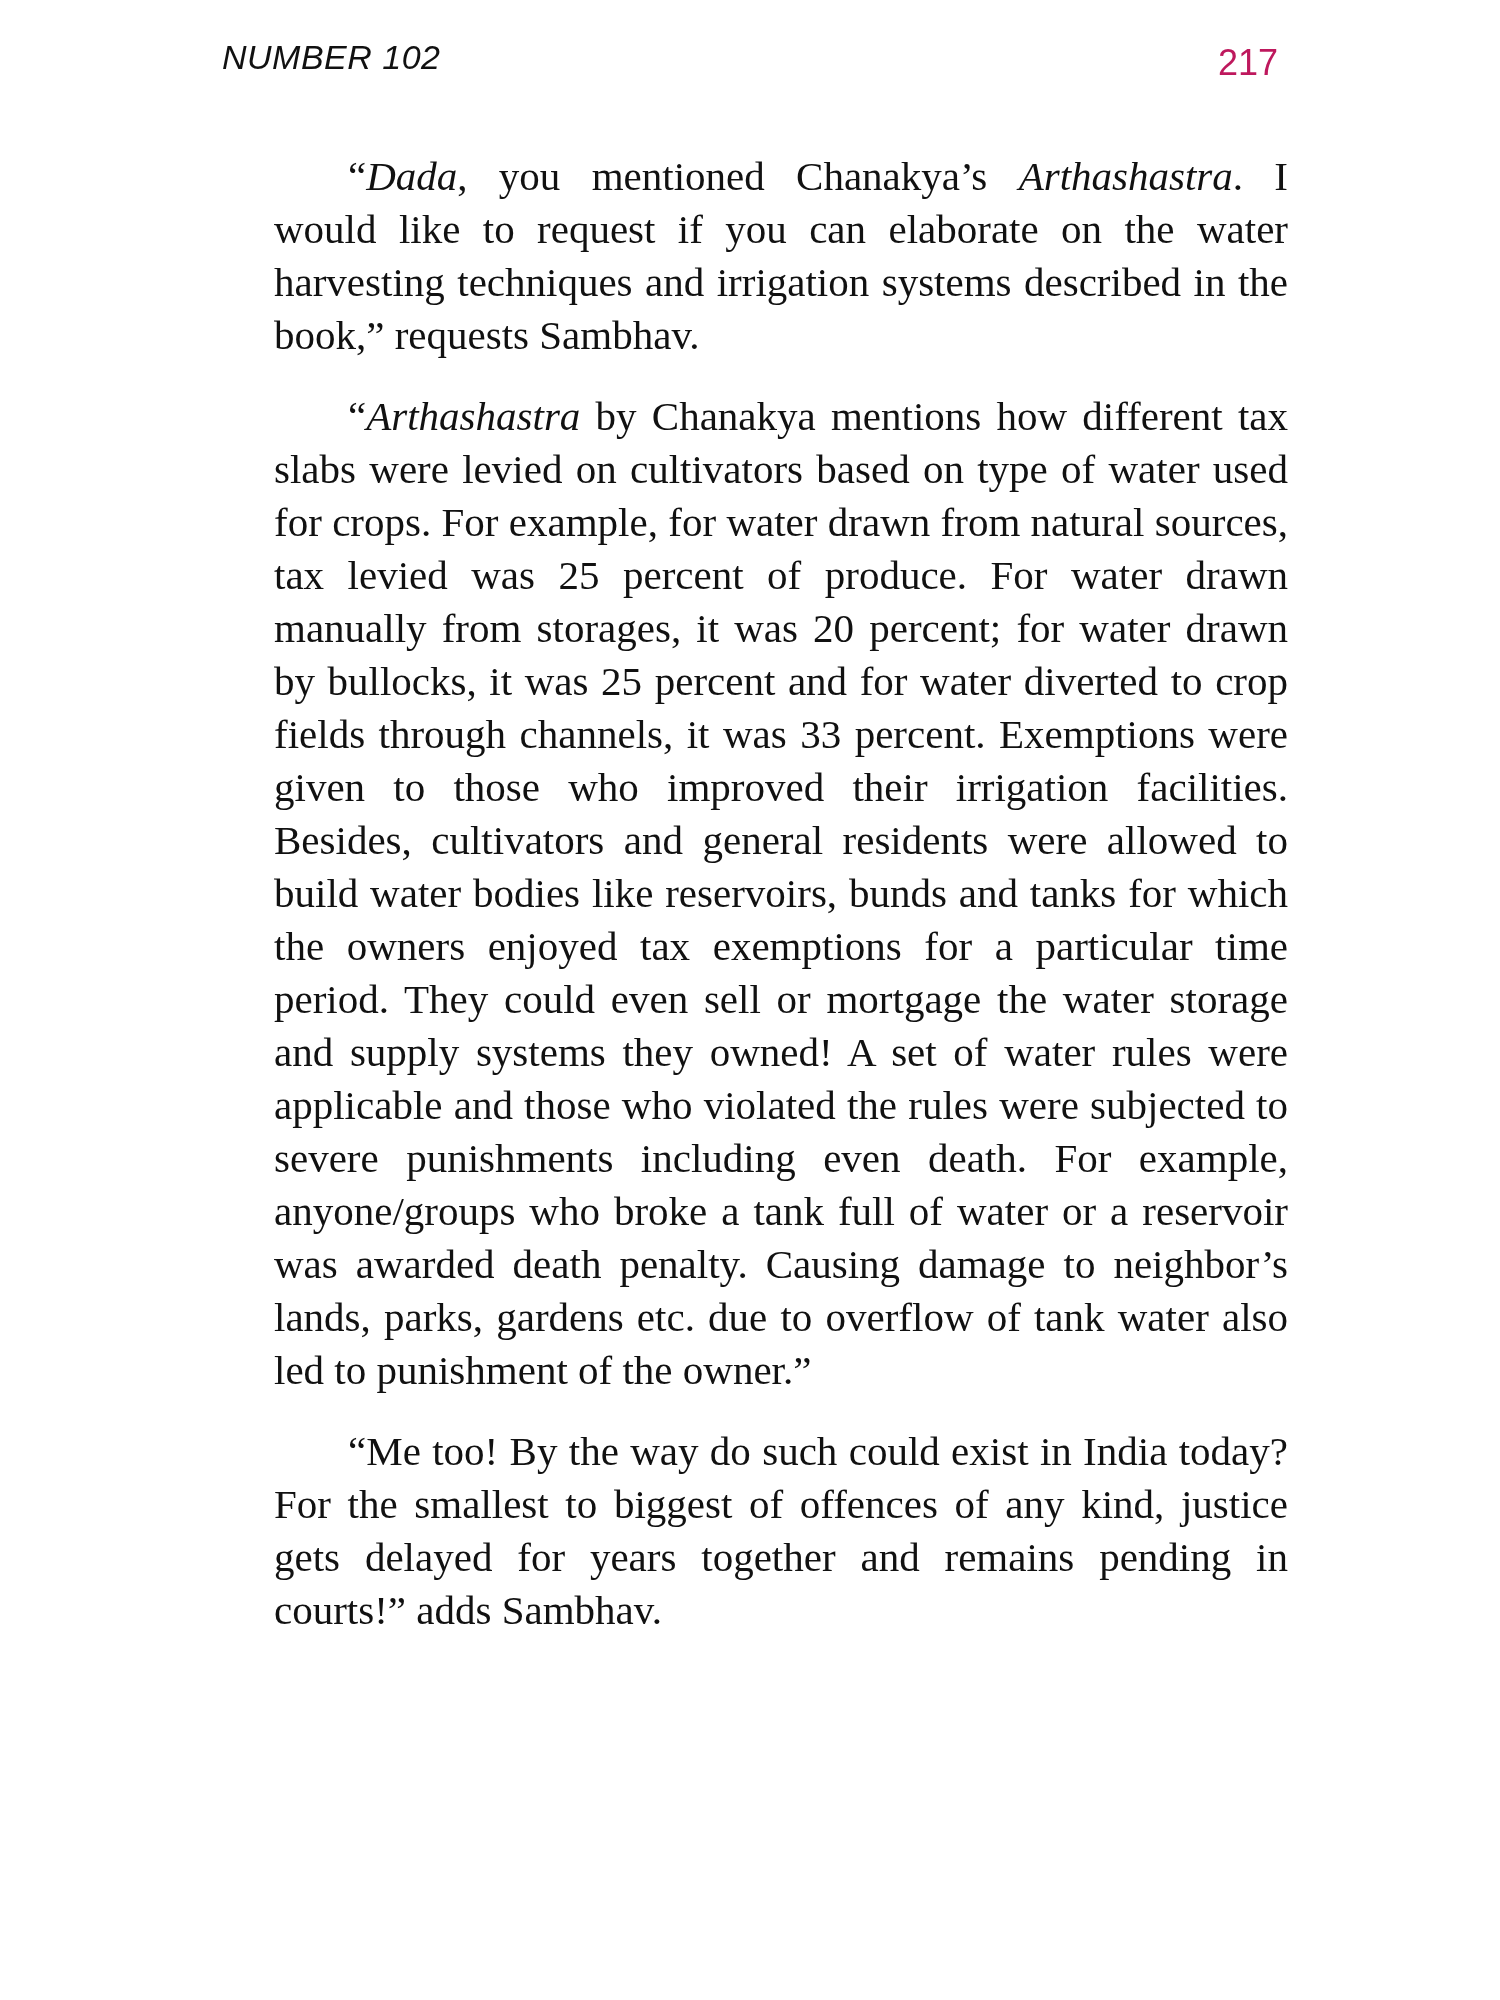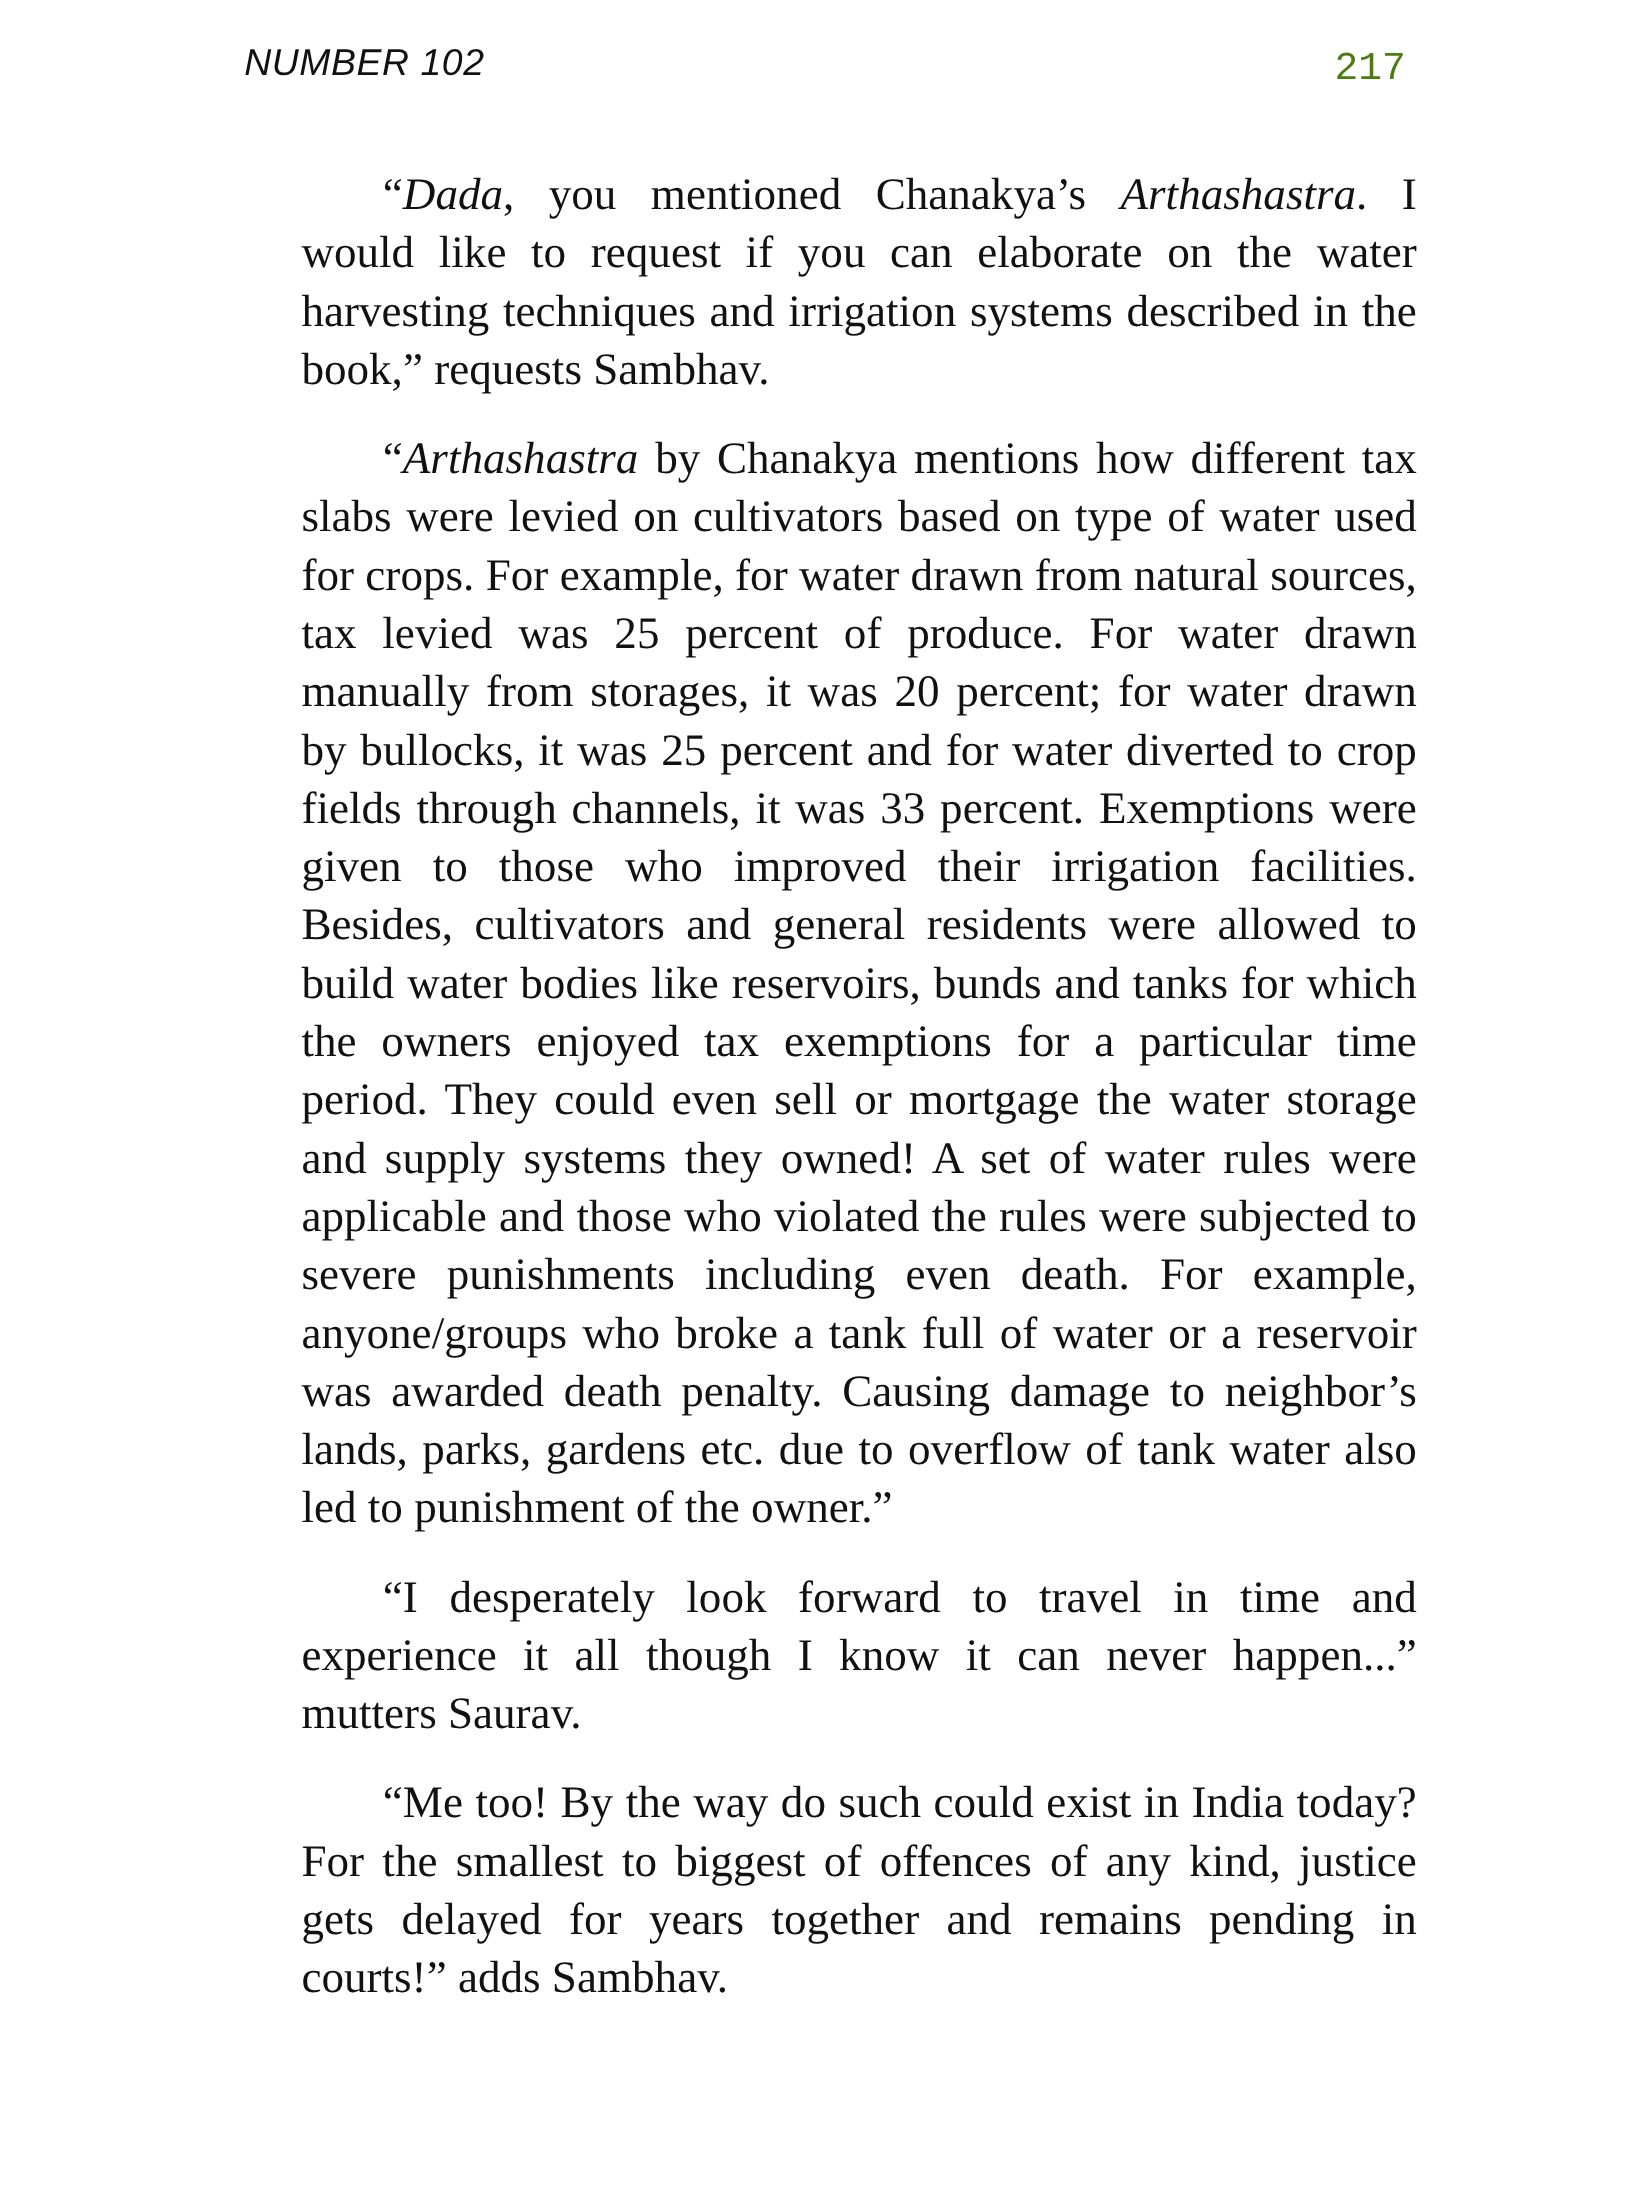--- a/index.html
+++ b/index.html
@@ -1,19 +1,19 @@
 <!DOCTYPE html>
 <html><head>
   <meta charset="utf-8">
   <style>
     html, body { margin: 0; padding: 0; background: #ffffff; }
     body { width: 1500px; height: 2000px; position: relative; overflow: hidden; }
     .header { position: absolute; left: 222px; right: 222px; top: 38px; height: 50px; }
     .running-title { position: absolute; left: 0; top: 0; font-family: "Liberation Sans", sans-serif; font-size: 34px; color: #111; letter-spacing: 0.5px; font-style: italic; }
-    .page-number { position: absolute; right: 0; top: 4px; font-family: Liberation Mono, monospace; font-size: 36px; color: #4d7c0f; }
+    .page-number { position: absolute; right: 0; top: 4px; font-family: Liberation Sans, sans-serif; font-size: 36px; color: #be185d; }
     .body-text { position: absolute; left: 226px; width: 1062px; top: 150px; font-family: "Liberation Serif", serif; font-size: 41px; line-height: 53px; color: #111; text-align: justify; }
     .para { margin: 0 0 28px 0; }
     .para.indent { text-indent: 74px; margin-left: 48px; }
     .para.cont { text-indent: 0; }
     em { font-style: italic; }
   </style>
 </head>
 <body>
 
 <div class="header">
@@ -22,18 +22,15 @@
 </div>
 
 <div class="body-text">
   <p class="para indent">
     <span>“</span><em>Dada</em><span>, you mentioned Chanakya’s </span><em>Arthashastra</em><span>. I would like to request if you can elaborate on the water harvesting techniques and irrigation systems described in the book,” requests Sambhav.</span>
   </p>
   <p class="para indent">
     <span>“</span><em>Arthashastra</em><span> by Chanakya mentions how different tax slabs were levied on cultivators based on type of water used for crops. For example, for water drawn from natural sources, tax levied was 25 percent of produce. For water drawn manually from storages, it was 20 percent; for water drawn by bullocks, it was 25 percent and for water diverted to crop fields through channels, it was 33 percent. Exemptions were given to those who improved their irrigation facilities. Besides, cultivators and general residents were allowed to build water bodies like reservoirs, bunds and tanks for which the owners enjoyed tax exemptions for a particular time period. They could even sell or mortgage the water storage and supply systems they owned! A set of water rules were applicable and those who violated the rules were subjected to severe punishments including even death. For example, anyone/groups who broke a tank full of water or a reservoir was awarded death penalty. Causing damage to neighbor’s lands, parks, gardens etc. due to overflow of tank water also led to punishment of the owner.”</span>
   </p>
   <p class="para indent">
-    <span>“I desperately look forward to travel in time and experience it all though I know it can never happen...” mutters Saurav.</span>
-  </p>
-  <p class="para indent">
     <span>“Me too! By the way do such could exist in India today? For the smallest to biggest of offences of any kind, justice gets delayed for years together and remains pending in courts!” adds Sambhav.</span>
   </p>
 </div>
 
 </body></html>

